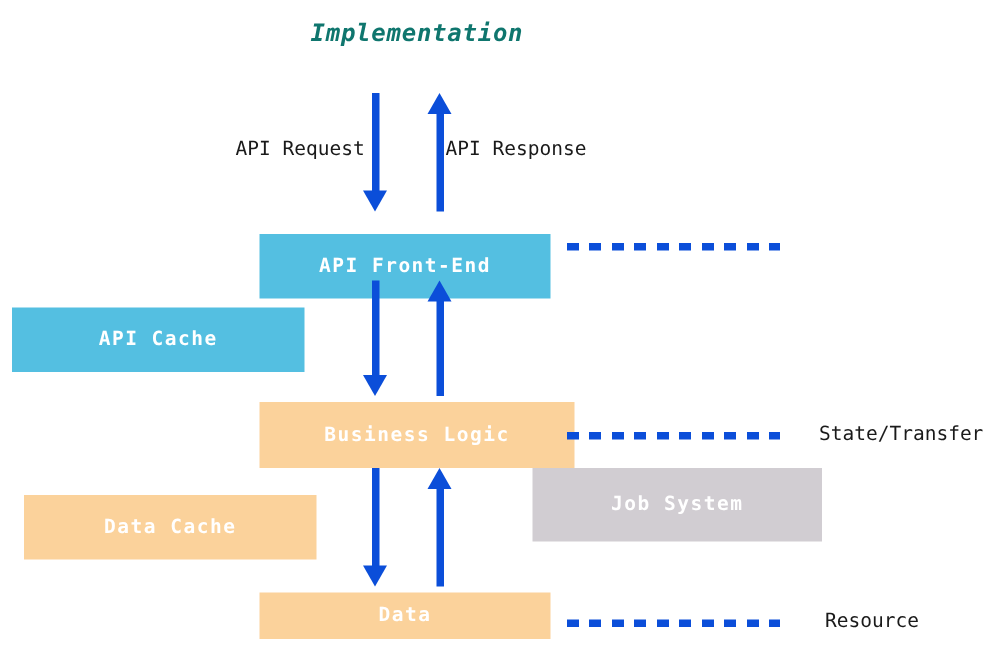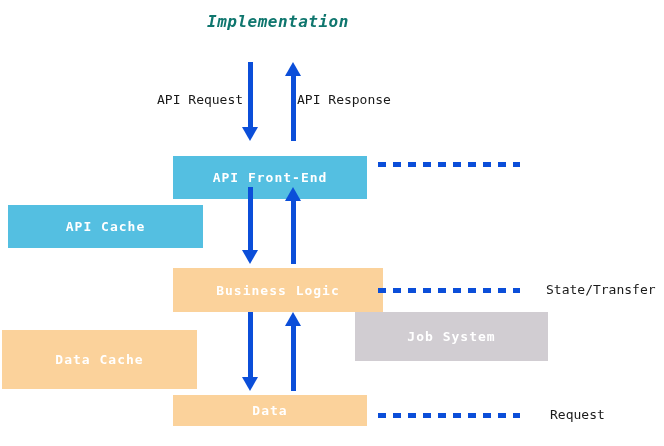--- a/index.html
+++ b/index.html
@@ -20,21 +20,21 @@
   }
   .box {
     position:absolute;
     display:flex; align-items:center; justify-content:center;
     color:var(--box_text); font-size:13px; font-weight:bold;
     letter-spacing:1px; white-space:nowrap;
   }
   .box-api-front-end { left:173px; top:156px; width:194px; height:43px; background:var(--cyan); }
   .box-api-cache     { left:8px;   top:205px; width:195px; height:43px; background:var(--cyan); }
   .box-business-logic{ left:173px; top:268px; width:210px; height:44px; background:var(--orange); }
-  .box-data-cache    { left:2px;   top:330px; width:195px; height:59px; background:var(--orange); }
+  .box-data-cache    { left:16px;   top:330px; width:195px; height:43px; background:var(--orange); }
   .box-job-system    { left:337px; top:312px; width:193px; height:49px; background:var(--gray);margin-left:18px; }
   .box-data          { left:173px; top:395px; width:194px; height:31px; background:var(--orange); }
 
   .flow-label {
     position:absolute; font-size:13px; color:var(--text_dark); white-space:nowrap;
   }
   .lbl-api-request  { left:157px; top:92px; }
   .lbl-api-response { left:297px; top:92px;text-align:center; }
   .lbl-representation { left:537px; top:156px; }
   .lbl-state-transfer { left:546px; top:282px; }
@@ -110,15 +110,15 @@
     <div class="shaft"></div>
     <div class="head"></div>
   </div>
   <div class="arrow arrow-up arrow-col-right arrow-row-bot">
     <div class="shaft"></div>
     <div class="head"></div>
   </div>
 
   <div class="box box-data">Data</div>
   <div class="dash-line dash-3"></div>
-  <div class="flow-label lbl-resource">Request</div>
+  <div class="flow-label lbl-resource">Resource</div>
 
 </div>
 
 </body></html>

